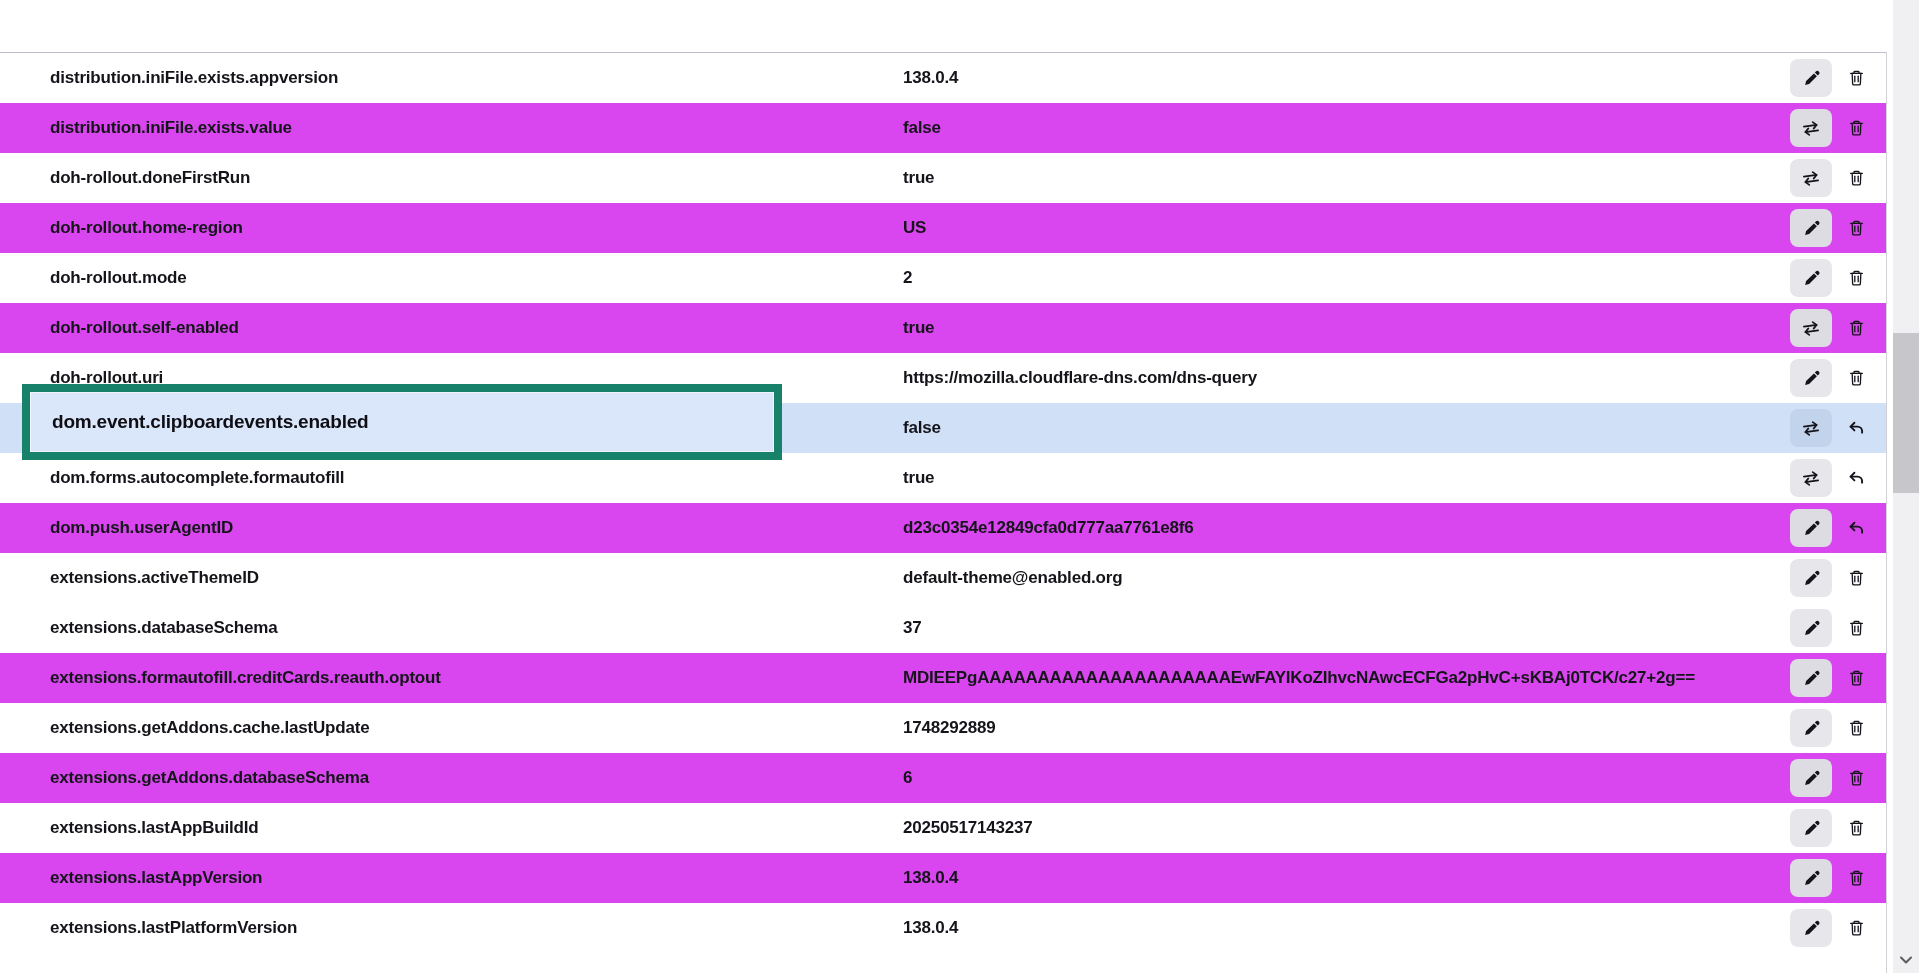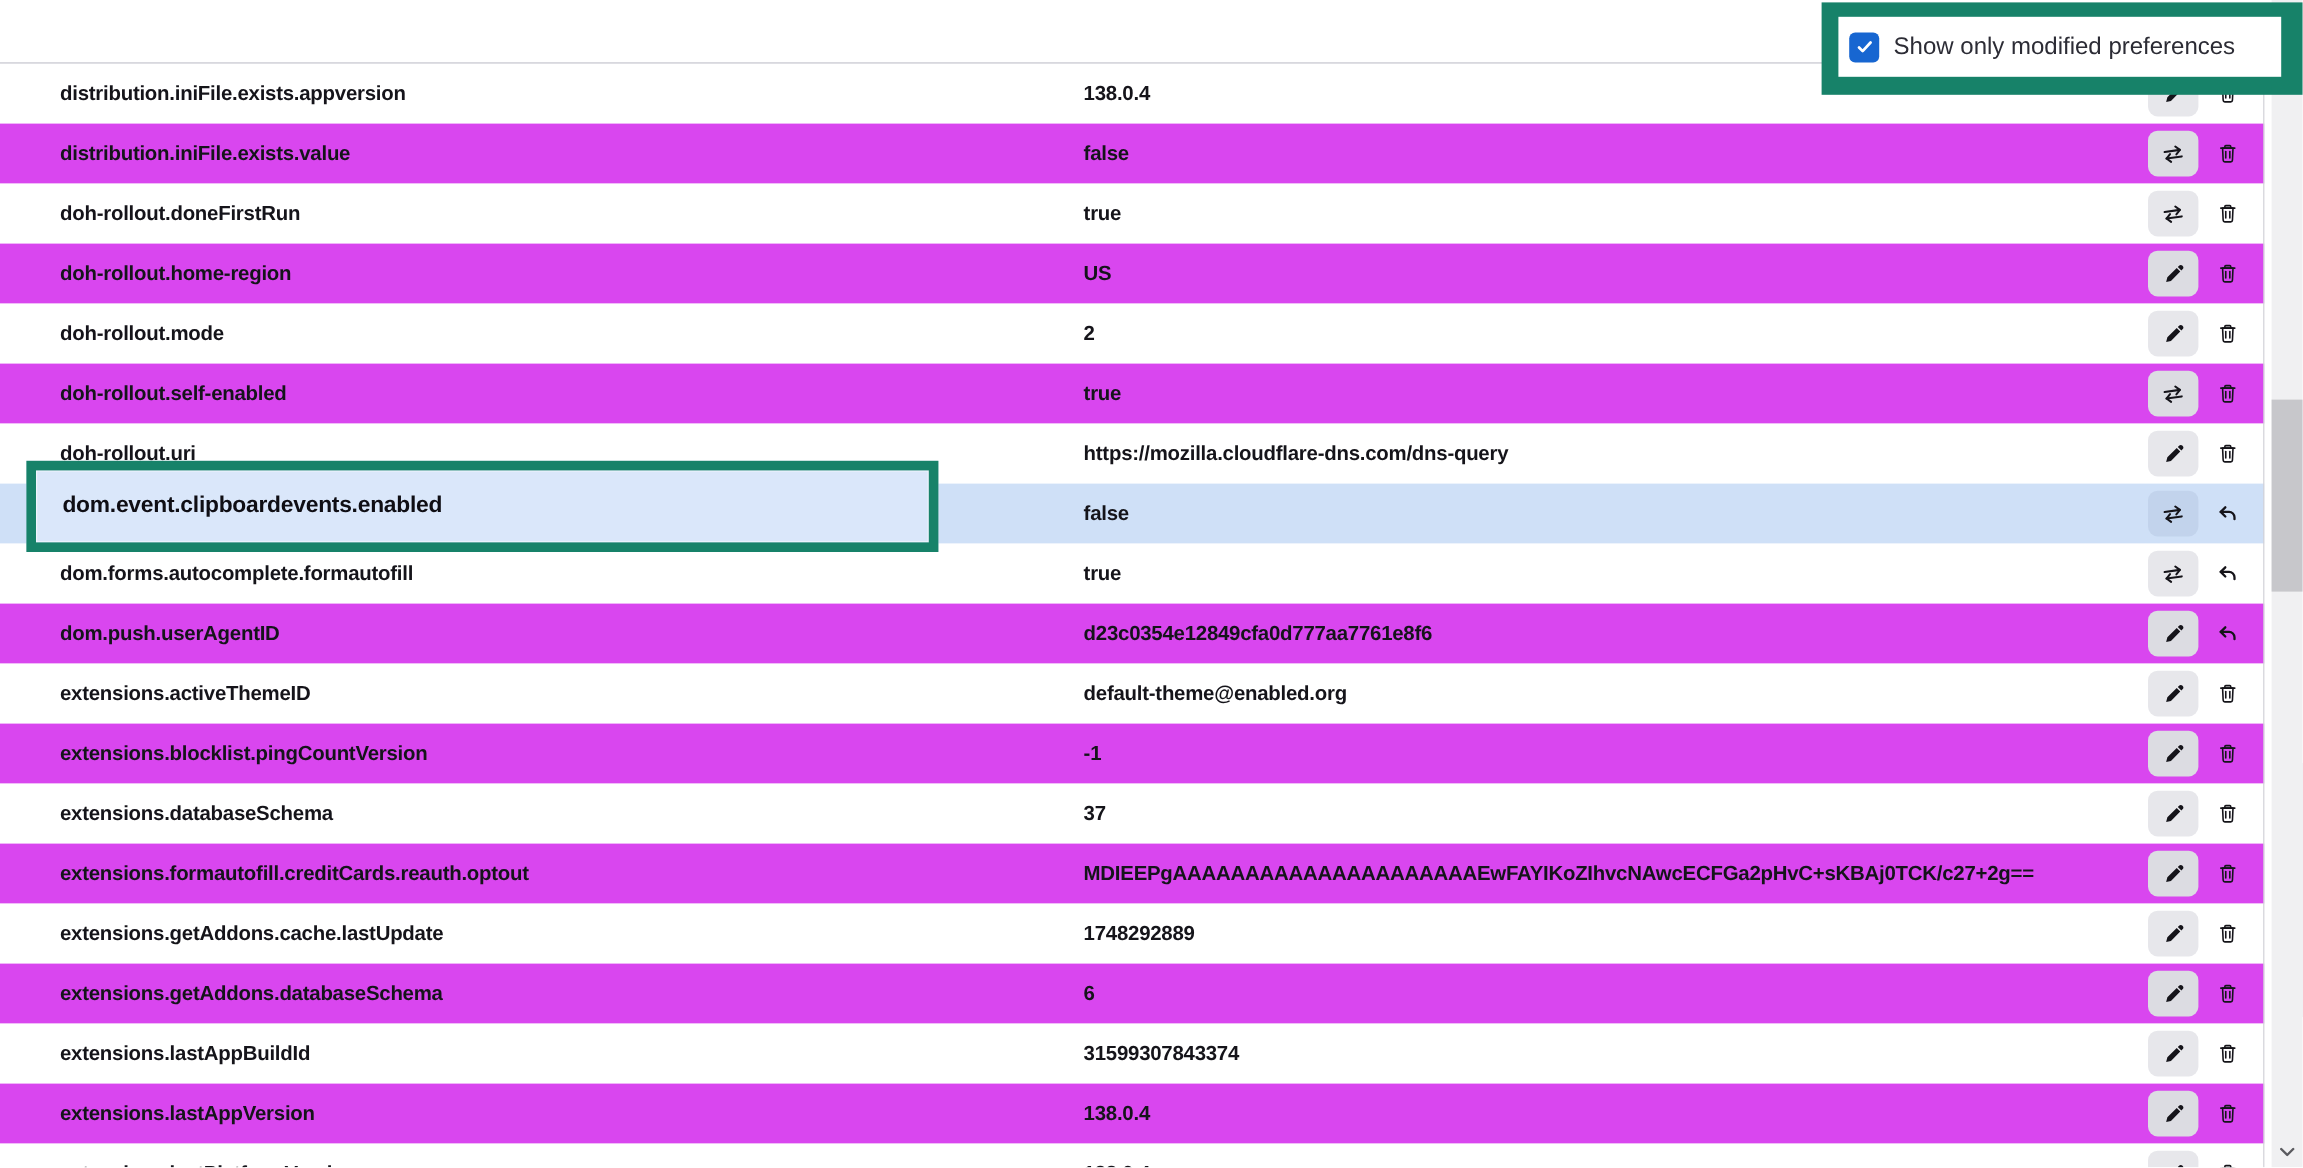--- a/index.html
+++ b/index.html
@@ -319,42 +319,20 @@
             <svg width="17" height="18" viewBox="0 0 16 17" fill="none" stroke="#15141a" stroke-width="1.25" stroke-linecap="round" stroke-linejoin="round">
               <path d="M2.5 4.2 H13.5"></path>
               <path d="M5.7 4.2 V2.9 a.7.7 0 0 1 .7-.7 h3.2 a.7.7 0 0 1 .7.7 V4.2"></path>
               <path d="M3.9 4.2 h8.2 l-.45 9.6 a1.3 1.3 0 0 1 -1.3 1.24 H5.65 a1.3 1.3 0 0 1 -1.3-1.24 z"></path>
               <path d="M6.4 6.8 v5.2"></path>
               <path d="M9.6 6.8 v5.2"></path>
             </svg>
           </span>
         </button>
       </div>
-      <div class="row gray">
-        <span class="pref-name">extensions.blocklist.pingCountVersion</span>
-        <span class="pref-value">-1</span>
-        <button class="btn1">
-          <span style="display:flex">
-            <svg width="17" height="17" viewBox="0 0 16 16" fill="#15141a">
-              <path d="M12.1 1.4a1.95 1.95 0 0 1 2.76 2.76l-.95.95-2.76-2.76.95-.95zM10.3 3.2l2.76 2.76-7.3 7.3L2 14.2l.94-3.76 7.36-7.24z"></path>
-            </svg>
-          </span>
-        </button>
-        <button class="btn2">
-          <span style="display:flex">
-            <svg width="17" height="18" viewBox="0 0 16 17" fill="none" stroke="#15141a" stroke-width="1.25" stroke-linecap="round" stroke-linejoin="round">
-              <path d="M2.5 4.2 H13.5"></path>
-              <path d="M5.7 4.2 V2.9 a.7.7 0 0 1 .7-.7 h3.2 a.7.7 0 0 1 .7.7 V4.2"></path>
-              <path d="M3.9 4.2 h8.2 l-.45 9.6 a1.3 1.3 0 0 1 -1.3 1.24 H5.65 a1.3 1.3 0 0 1 -1.3-1.24 z"></path>
-              <path d="M6.4 6.8 v5.2"></path>
-              <path d="M9.6 6.8 v5.2"></path>
-            </svg>
-          </span>
-        </button>
-      </div>
       <div class="row white">
         <span class="pref-name">extensions.databaseSchema</span>
         <span class="pref-value">37</span>
         <button class="btn1">
           <span style="display:flex">
             <svg width="17" height="17" viewBox="0 0 16 16" fill="#15141a">
               <path d="M12.1 1.4a1.95 1.95 0 0 1 2.76 2.76l-.95.95-2.76-2.76.95-.95zM10.3 3.2l2.76 2.76-7.3 7.3L2 14.2l.94-3.76 7.36-7.24z"></path>
             </svg>
           </span>
         </button>
@@ -431,21 +409,21 @@
               <path d="M5.7 4.2 V2.9 a.7.7 0 0 1 .7-.7 h3.2 a.7.7 0 0 1 .7.7 V4.2"></path>
               <path d="M3.9 4.2 h8.2 l-.45 9.6 a1.3 1.3 0 0 1 -1.3 1.24 H5.65 a1.3 1.3 0 0 1 -1.3-1.24 z"></path>
               <path d="M6.4 6.8 v5.2"></path>
               <path d="M9.6 6.8 v5.2"></path>
             </svg>
           </span>
         </button>
       </div>
       <div class="row white">
         <span class="pref-name">extensions.lastAppBuildId</span>
-        <span class="pref-value">31599307843374</span>
+        <span class="pref-value">20250517143237</span>
         <button class="btn1">
           <span style="display:flex">
             <svg width="17" height="17" viewBox="0 0 16 16" fill="#15141a">
               <path d="M12.1 1.4a1.95 1.95 0 0 1 2.76 2.76l-.95.95-2.76-2.76.95-.95zM10.3 3.2l2.76 2.76-7.3 7.3L2 14.2l.94-3.76 7.36-7.24z"></path>
             </svg>
           </span>
         </button>
         <button class="btn2">
           <span style="display:flex">
             <svg width="17" height="18" viewBox="0 0 16 17" fill="none" stroke="#15141a" stroke-width="1.25" stroke-linecap="round" stroke-linejoin="round">
@@ -506,29 +484,18 @@
 
   <div class="right-line"></div>
 
   <div class="scrollbar">
     <div class="scroll-thumb"></div>
     <svg class="scroll-down" viewBox="0 0 14 14" fill="none" stroke="#5b5b60" stroke-width="2" stroke-linecap="round" stroke-linejoin="round">
       <path d="M2 4.5 L7 9.5 L12 4.5"></path>
     </svg>
   </div>
 
-  <div class="anno-checkbox">
-    <div class="green" style="background: rgb(23, 130, 105);"></div>
-    <div class="panel">
-      <span class="checkbox" style="background: rgb(23, 102, 209);">
-        <svg width="16" height="16" viewBox="0 0 16 16" fill="none" stroke="#fff" stroke-width="2.3" stroke-linecap="round" stroke-linejoin="round">
-          <path d="M3.2 8.6 L6.2 11.6 L12.8 4.4"></path>
-        </svg>
-      </span>
-      <span class="label">Show only modified preferences</span>
-    </div>
-  </div>
 
   <div class="anno-row" style="border-color: rgb(23, 130, 105);">
     <span>dom.event.clipboardevents.enabled</span>
   </div>
 
 </div>
 
 </body></html>

